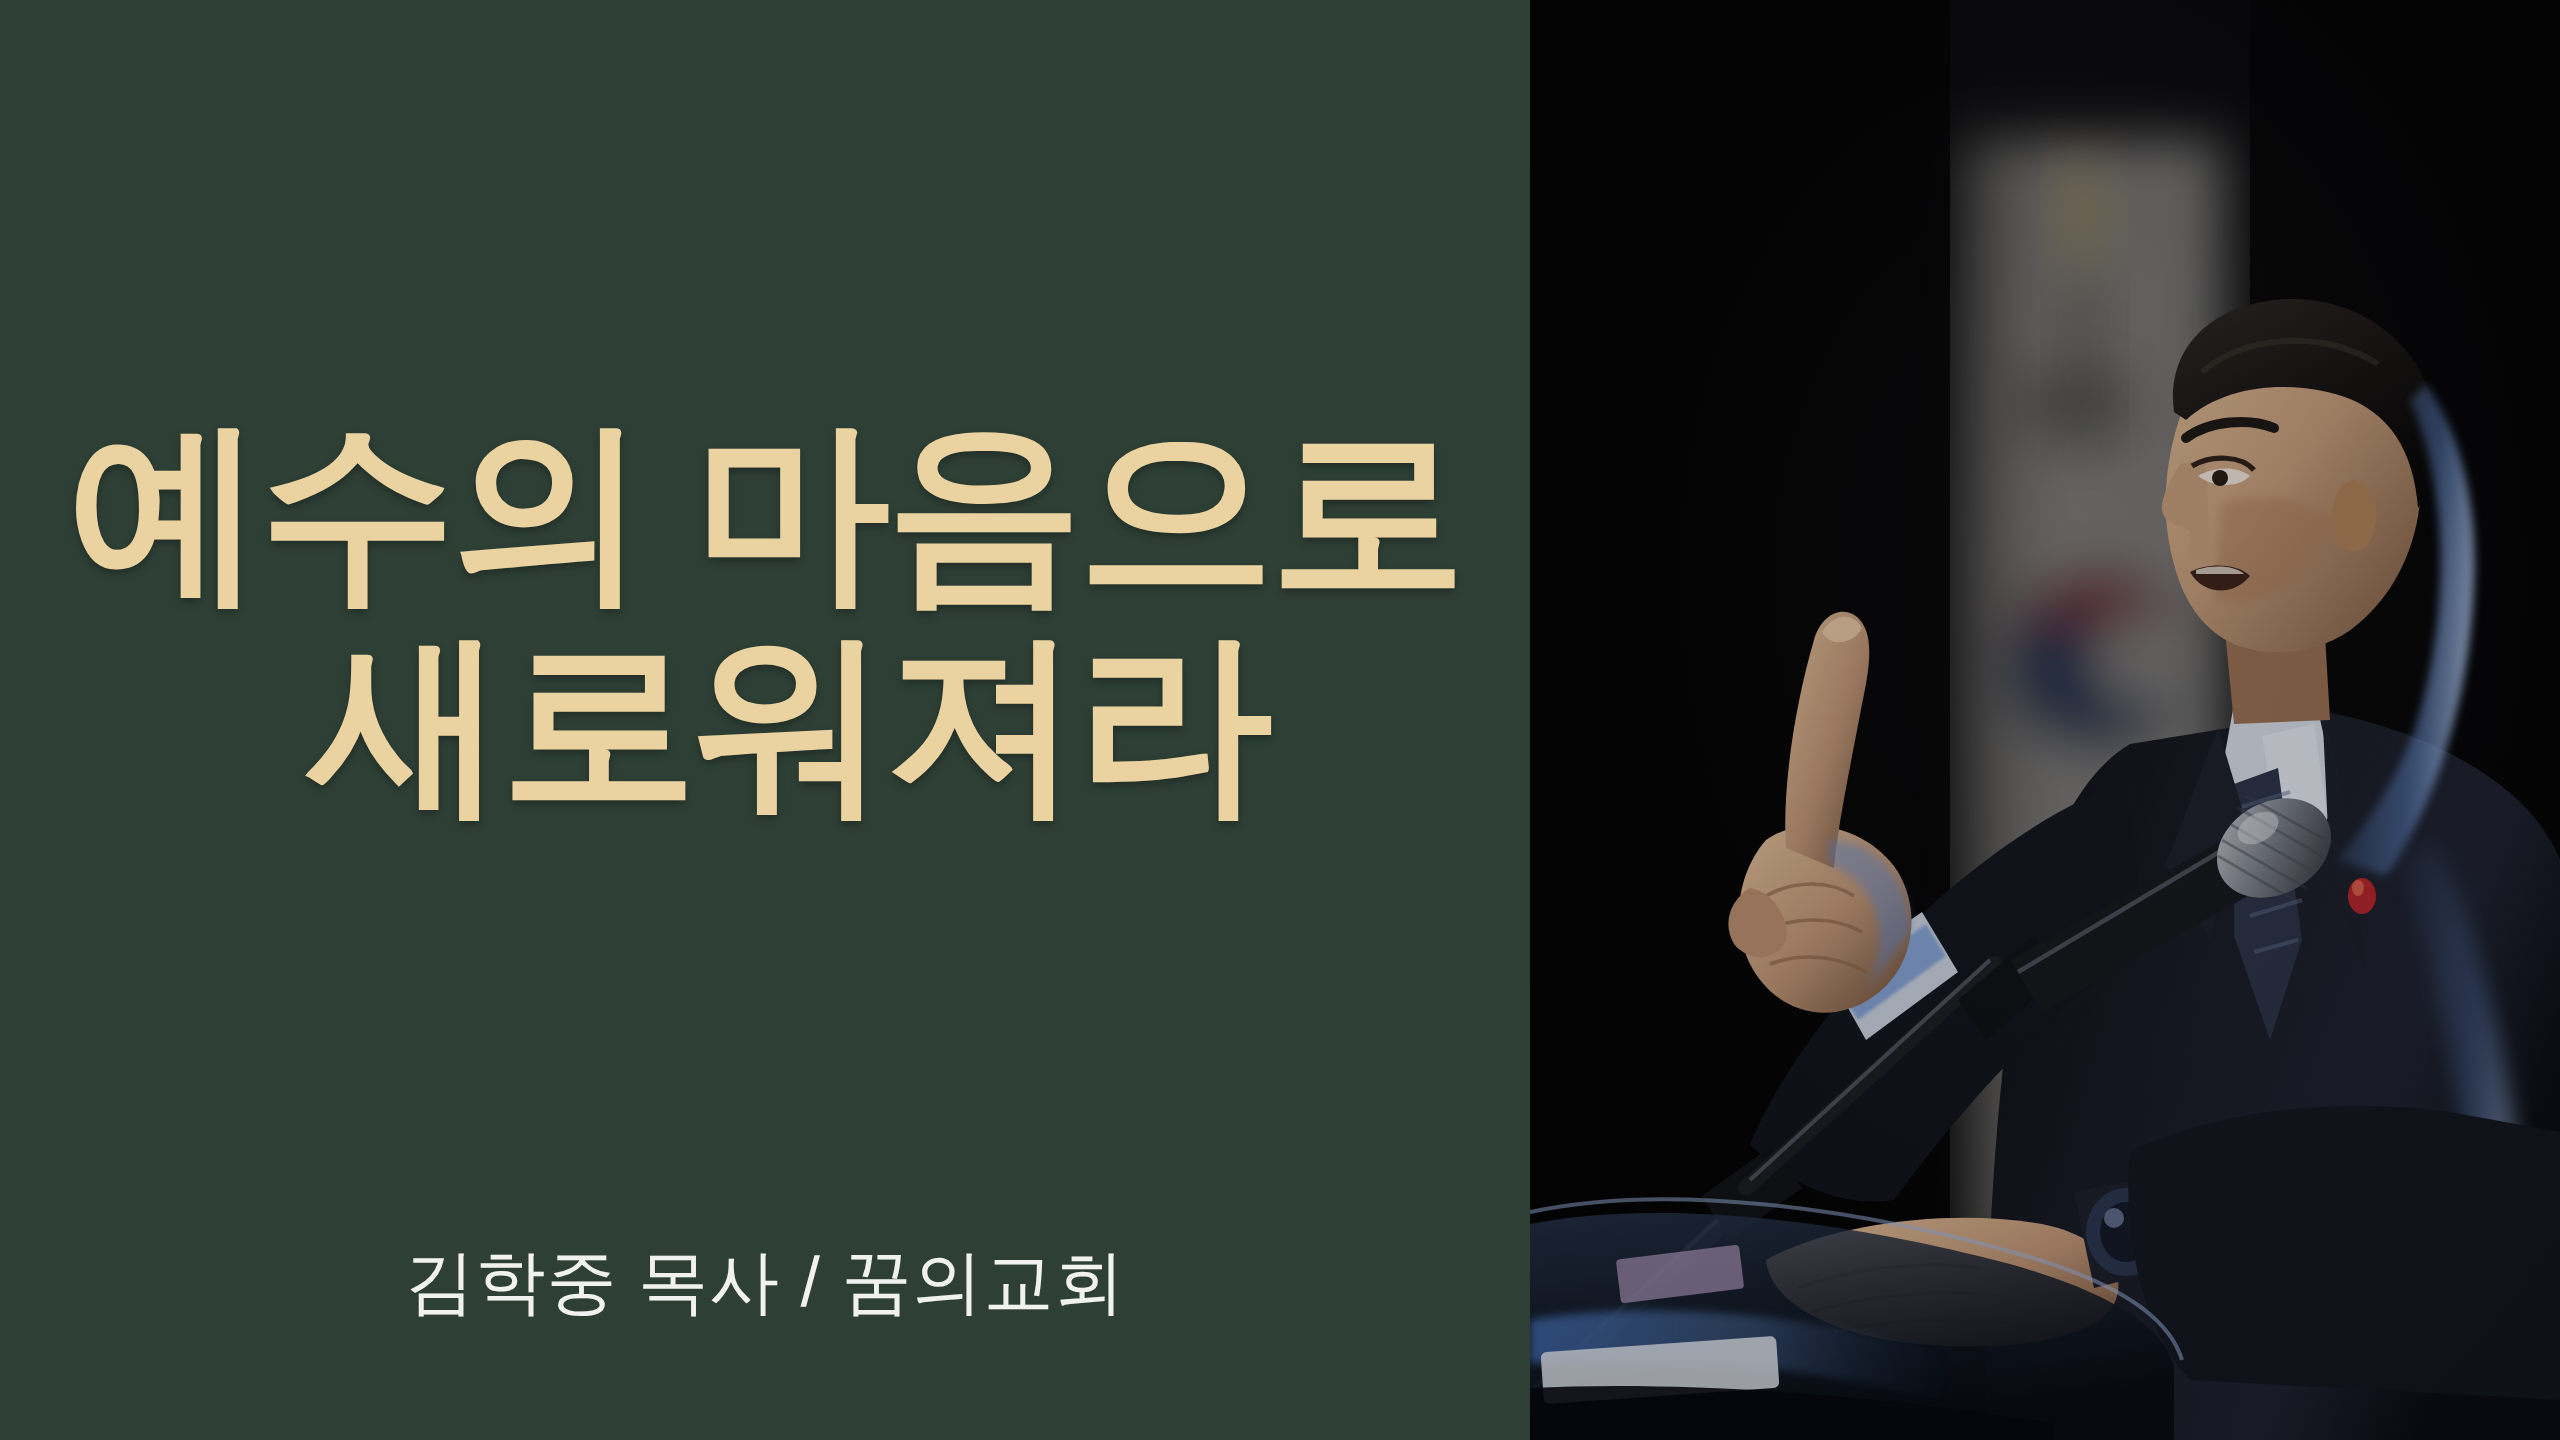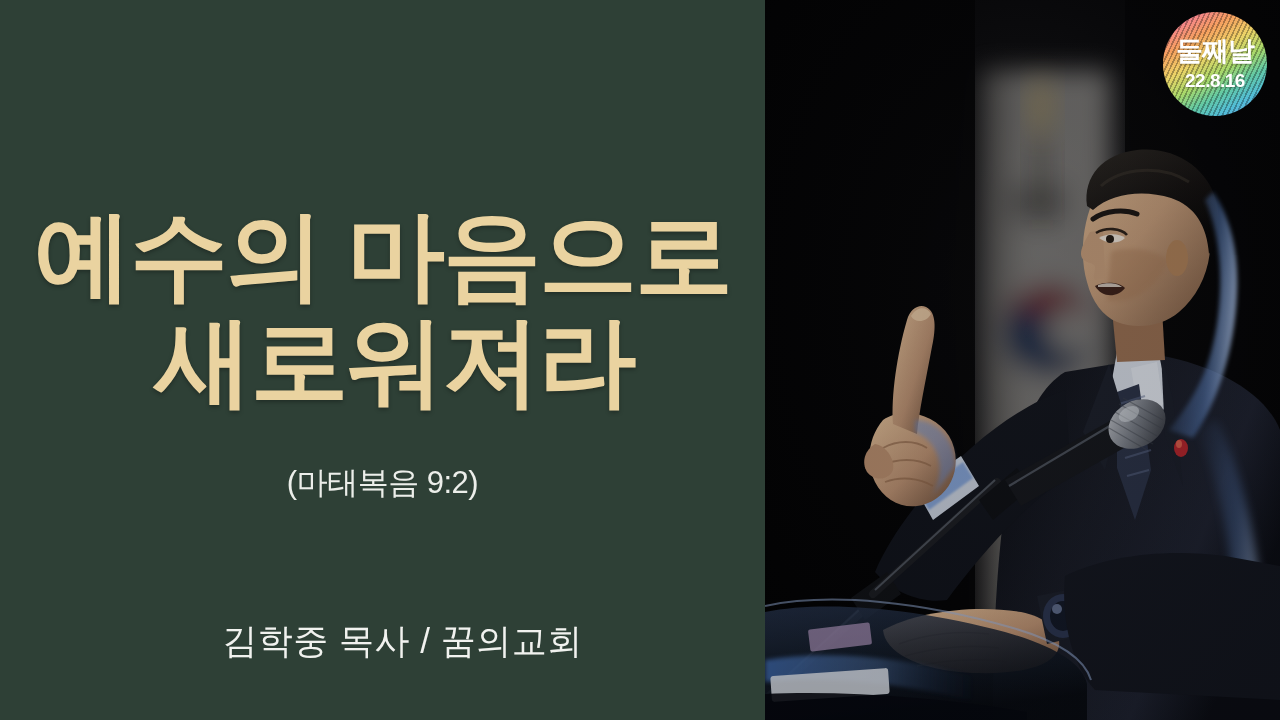--- a/index.html
+++ b/index.html
@@ -78,21 +78,20 @@
     position: absolute;
     left: 0;
     top: 618px;
     width: 765px;
     text-align: center;
     color: #f1f2ef;
     font-size: 35px;
     font-weight: 500;
     letter-spacing: 0.5px;
     white-space: nowrap;
-    padding-left: 20px;
   }
 
   
   #photo-panel {
     position: absolute;
     left: 765px;
     top: 0;
     width: 515px;
     height: 720px;
     overflow: hidden;
@@ -150,21 +149,20 @@
 <div id="stage">
 
   <div id="left-panel">
 
 
     <div id="sermon-title">
       <span class="title-line" id="title-line-1">예수의 마음으로</span>
       <span class="title-line" id="title-line-2">새로워져라</span>
     </div>
 
-    <div id="scripture-ref">(마태복음 9:2)</div>
 
     <div id="speaker-line">김학중 목사 / 꿈의교회</div>
   </div>
 
   <div id="photo-panel">
     <svg id="photo-svg" viewBox="0 0 515 720" preserveAspectRatio="xMidYMid slice">
       <defs>
         <radialGradient id="stageGlow" cx="50%" cy="40%" r="72%">
           <stop offset="0%" stop-color="#18181a"></stop>
           <stop offset="55%" stop-color="#09090b"></stop>
@@ -420,18 +418,14 @@
 
         <rect x="44" y="626" width="62" height="22" rx="2" fill="#b79bc4" opacity="0.7" transform="rotate(-7 75 637)"></rect>
 
         <path d="M0 694 C 80 690, 180 698, 262 712 L 262 720 L 0 720 Z" fill="#060810" opacity="0.9"></path>
       </g>
 
       <rect x="0" y="0" width="515" height="720" fill="url(#stageGlow)" opacity="0.22"></rect>
     </svg>
   </div>
 
-  <div id="day-badge">
-    <div id="badge-day-label">둘째날</div>
-    <div id="badge-date-label">22.8.16</div>
-  </div>
 
 </div>
 
 </body></html>

